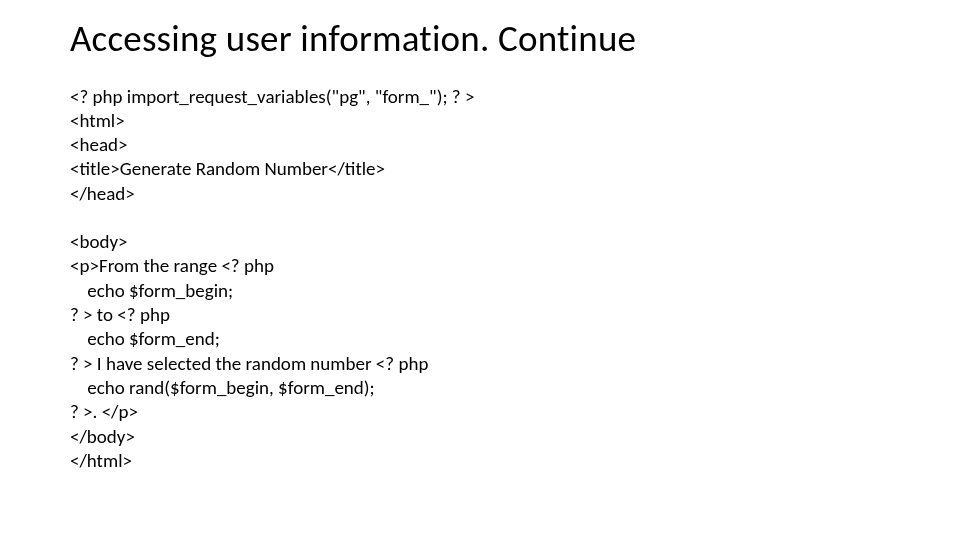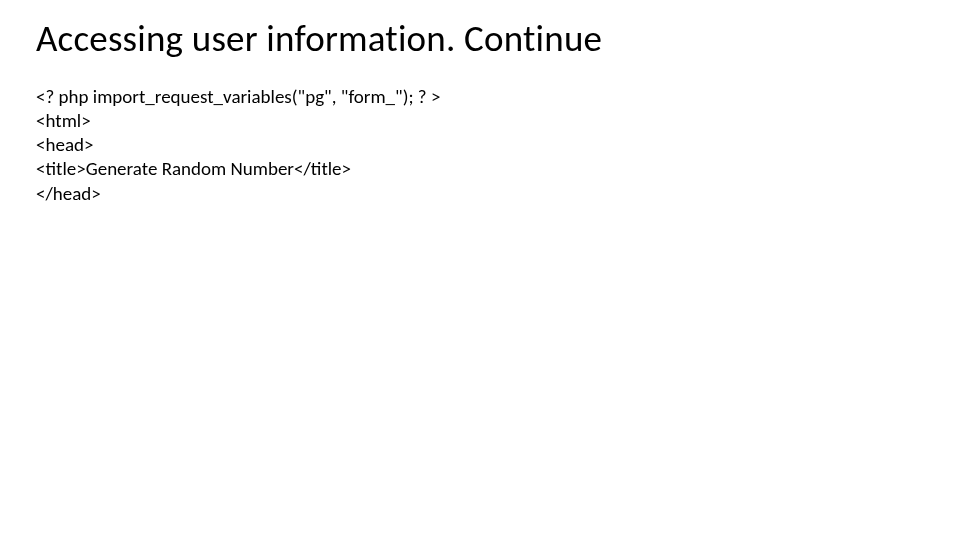--- a/index.html
+++ b/index.html
@@ -6,21 +6,21 @@
     margin: 0;
     padding: 0;
     width: 960px;
     height: 540px;
     background: #ffffff;
     font-family: Calibri, "Segoe UI", Arial, sans-serif;
     color: #000000;
     overflow: hidden;
   }
   .slide {
-    padding: 18px 70px 0 36px;
+    padding: 18px 70px 0 70px;
   }
   .title {
     font-size: 37px;
     font-weight: 400;
     letter-spacing: 0.2px;
     margin: 0 0 24px 0;
     line-height: 1.15;
   }
   .code-block {
     font-size: 19px;
@@ -36,13 +36,23 @@
 <body>
 
 <div class="slide">
   <h1 class="title">Accessing user information. Continue</h1>
   <div class="code-block">&lt;? php import_request_variables("pg", "form_"); ? &gt;
 &lt;html&gt;
 &lt;head&gt;
 &lt;title&gt;Generate Random Number&lt;/title&gt;
 &lt;/head&gt;</div>
   <div class="spacer"></div>
+  <div class="code-block">&lt;body&gt;
+&lt;p&gt;From the range &lt;? php
+    echo $form_begin;
+? &gt; to &lt;? php
+    echo $form_end;
+? &gt; I have selected the random number &lt;? php
+    echo rand($form_begin, $form_end);
+? &gt;. &lt;/p&gt;
+&lt;/body&gt;
+&lt;/html&gt;</div>
 </div>
 
 </body></html>

